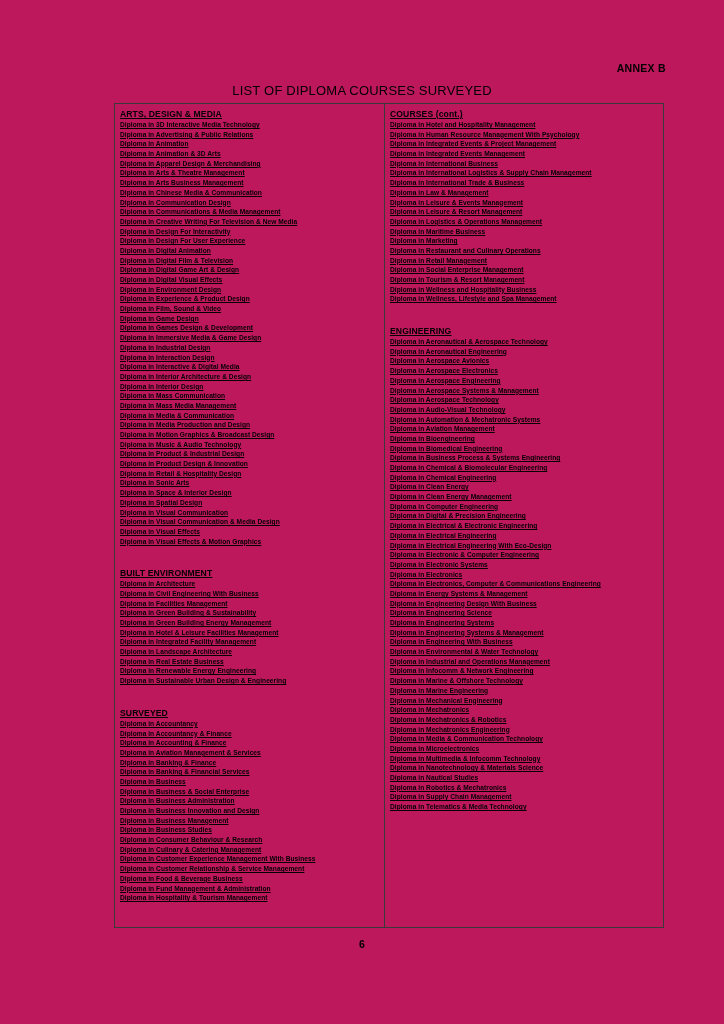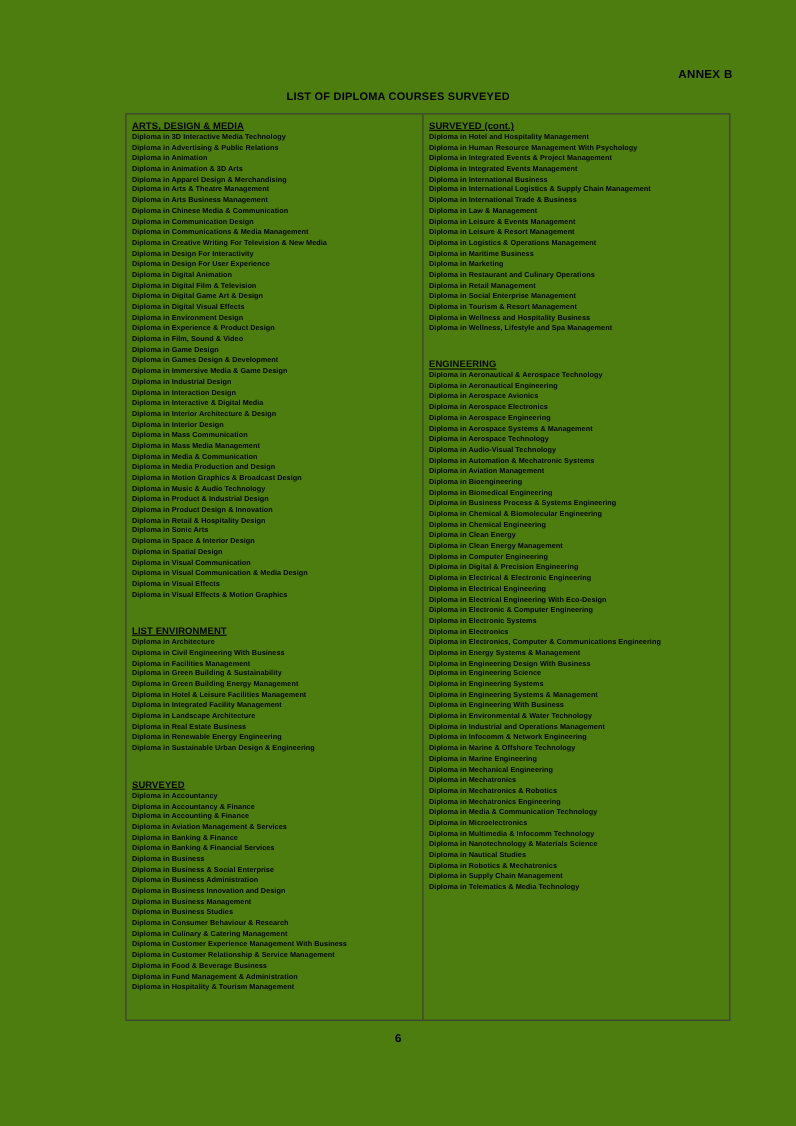--- a/index.html
+++ b/index.html
@@ -11,54 +11,55 @@
     width: 724px;
     height: 1024px;
     position: relative;
     font-family: "Liberation Sans", sans-serif;
     color: #000000;
     overflow: hidden;
   }
   .page {
     position: absolute;
     inset: 0;
-    background: #4d7c0f;
+    background: #be185d;
   }
   .annex-label {
     position: absolute;
     top: 62px;
     right: 58px;
     font-size: 10.5px;
     font-weight: bold;
     letter-spacing: 0.3px;
   }
   .doc-title {
     position: absolute;
     top: 83px;
     left: 0;
     width: 724px;
     text-align: center;
-    font-size: 10px;
-    font-weight: bold;
+    font-size: 13px;
+    font-weight: normal;
     letter-spacing: 0.2px;
   }
   .table {
     position: absolute;
     left: 114px;
     top: 103px;
     width: 550px;
     height: 825px;
     border: 1.2px solid #3a3a3a;
     box-sizing: border-box;
     display: flex;
   }
   .col {
     box-sizing: border-box;
     padding: 5px 5px 0 5px;
     overflow: hidden;
+    text-decoration: underline;
   }
   .col-left {
     width: 271px;
     border-right: 1.2px solid #3a3a3a;
   }
   .col-right {
     width: 279px;
   }
   .section {
     margin: 0;
@@ -150,21 +151,21 @@
             <li class="course-item">Diploma in Sonic Arts</li>
             <li class="course-item">Diploma in Space &amp; Interior Design</li>
             <li class="course-item">Diploma in Spatial Design</li>
             <li class="course-item">Diploma in Visual Communication</li>
             <li class="course-item">Diploma in Visual Communication &amp; Media Design</li>
             <li class="course-item">Diploma in Visual Effects</li>
             <li class="course-item">Diploma in Visual Effects &amp; Motion Graphics</li>
           </ul>
         </div>
         <div class="section">
-          <div class="section-title">LIST ENVIRONMENT</div>
+          <div class="section-title">BUILT ENVIRONMENT</div>
           <ul class="course-list">
             <li class="course-item">Diploma in Architecture</li>
             <li class="course-item">Diploma in Civil Engineering With Business</li>
             <li class="course-item">Diploma in Facilities Management</li>
             <li class="course-item">Diploma in Green Building &amp; Sustainability</li>
             <li class="course-item">Diploma in Green Building Energy Management</li>
             <li class="course-item">Diploma in Hotel &amp; Leisure Facilities Management</li>
             <li class="course-item">Diploma in Integrated Facility Management</li>
             <li class="course-item">Diploma in Landscape Architecture</li>
             <li class="course-item">Diploma in Real Estate Business</li>
@@ -192,21 +193,21 @@
             <li class="course-item">Diploma in Customer Experience Management With Business</li>
             <li class="course-item">Diploma in Customer Relationship &amp; Service Management</li>
             <li class="course-item">Diploma in Food &amp; Beverage Business</li>
             <li class="course-item">Diploma in Fund Management &amp; Administration</li>
             <li class="course-item">Diploma in Hospitality &amp; Tourism Management</li>
           </ul>
         </div>
       </div>
     <div class="col col-right">
         <div class="section">
-          <div class="section-title">SURVEYED (cont.)</div>
+          <div class="section-title">COURSES (cont.)</div>
           <ul class="course-list">
             <li class="course-item">Diploma in Hotel and Hospitality Management</li>
             <li class="course-item">Diploma in Human Resource Management With Psychology</li>
             <li class="course-item">Diploma in Integrated Events &amp; Project Management</li>
             <li class="course-item">Diploma in Integrated Events Management</li>
             <li class="course-item">Diploma in International Business</li>
             <li class="course-item">Diploma in International Logistics &amp; Supply Chain Management</li>
             <li class="course-item">Diploma in International Trade &amp; Business</li>
             <li class="course-item">Diploma in Law &amp; Management</li>
             <li class="course-item">Diploma in Leisure &amp; Events Management</li>

